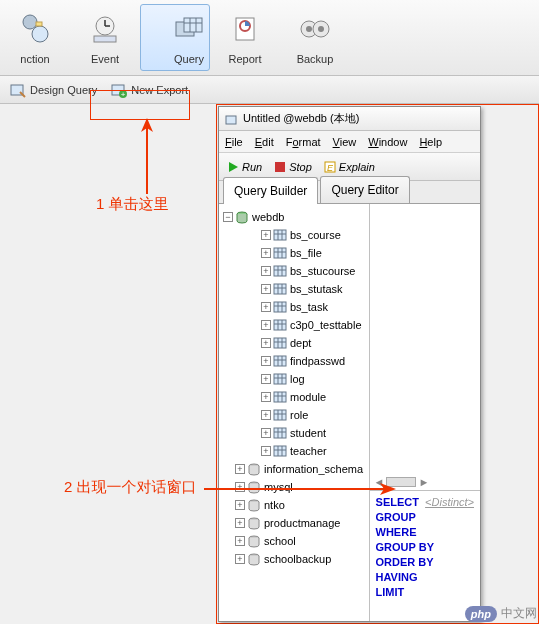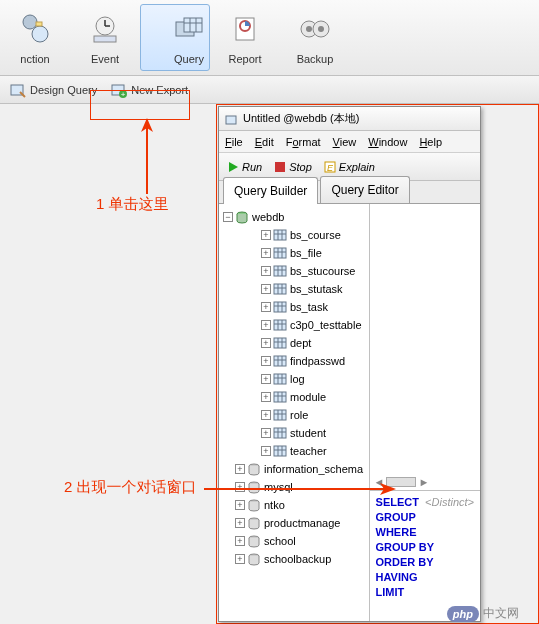--- a/index.html
+++ b/index.html
@@ -42,28 +42,28 @@
     .tree-item.root { padding-left: 2px; }
     .tree-item.db { padding-left: 14px; }
     .tree-item.table { padding-left: 40px; }
     .tree-icon { width: 14px; height: 14px; margin-right: 3px; display: inline-flex; align-items: center; justify-content: center; flex-shrink: 0; }
     .expander { width: 10px; height: 10px; border: 1px solid #888; background: #fff; font-size: 9px; line-height: 8px; text-align: center; margin-right: 2px; cursor: pointer; flex-shrink: 0; color:#555; }
     
     .sql-panel { flex: 1; display: flex; flex-direction: column; }
     .sql-canvas { flex: 1; background: #fff; border-bottom: 1px solid #c0c0c0; position: relative; }
     .sql-canvas-scroll { position: absolute; bottom: 2px; left: 4px; font-size: 11px; color: #888; display: flex; align-items: center; gap: 2px; }
     .sql-keywords { height: 130px; background: #fff; padding: 4px 6px; font-size: 11px; font-family: 'Courier New', monospace; font-weight: bold; color: #0000cc; line-height: 15px; }
-    .sql-keywords .dist { color: #999; font-style: italic; font-weight: normal; }
+    .sql-keywords .dist { color: #999; font-style: italic; font-weight: normal; text-decoration: underline; }
     
     
     .anno { position: absolute; color: #e30; font-size: 15px; font-weight: normal; pointer-events: none; }
     .arrow { position: absolute; pointer-events: none; }
     
     
-    .watermark { position: absolute; right: 20px; bottom: 2px; display: flex; align-items: center; gap: 4px; font-size: 12px; color: #888; z-index: 100; }
+    .watermark { position: absolute; right: 2px; bottom: 2px; display: flex; align-items: center; gap: 4px; font-size: 12px; color: #888; z-index: 100; }
     .php-badge { background: #7a86b8; color: #fff; padding: 2px 6px; border-radius: 10px; font-size: 11px; font-weight: bold; font-style: italic; }
     
     
     .tree-panel::-webkit-scrollbar { width: 16px; }
     .tree-panel::-webkit-scrollbar-track { background: #f0f0f0; border-left: 1px solid #d0d0d0; }
     .tree-panel::-webkit-scrollbar-thumb { background: #c8c8c8; border: 1px solid #a0a0a0; }
   </style>
 </head>
 <body>
 

